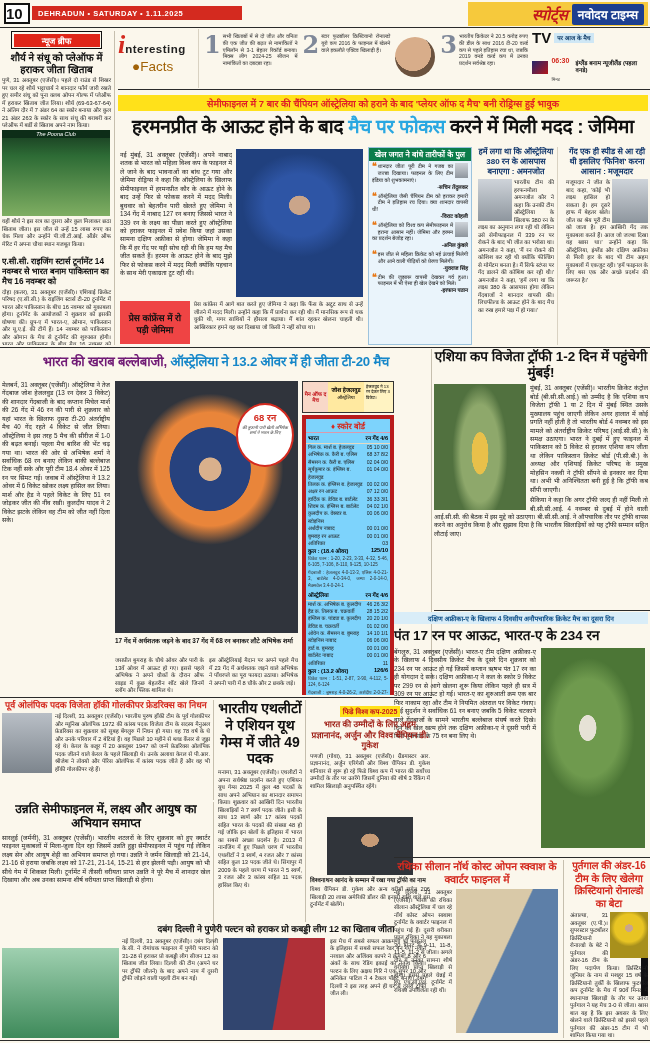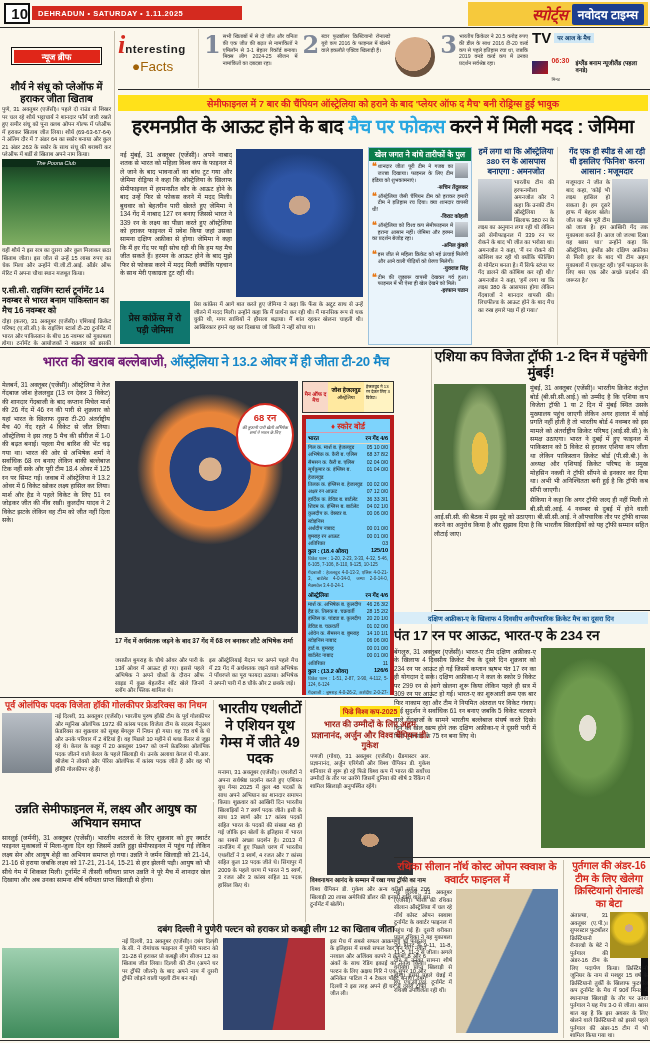--- a/index.html
+++ b/index.html
@@ -5,28 +5,28 @@
   html,body{margin:0;padding:0;background:#d8d4c6;}
   #page{position:relative;width:650px;height:1043px;margin:0 auto;background:#fbf7ec;
         font-family:"Liberation Sans",sans-serif;overflow:hidden;}
   .abs{position:absolute;box-sizing:border-box;overflow:hidden;}
   .bt{font-size:6.3px;line-height:1.34;color:#1d1d1d;text-align:justify;}
   .bt2{font-size:5.7px;line-height:1.32;color:#222;text-align:justify;}
   .hr{background:#2b2b2b;height:1px;}
   .center{text-align:center;}
   
   .pagenum{border:2px solid #111;background:#fff;font-weight:bold;font-size:15px;
-           display:flex;align-items:center;justify-content:flex-end;color:#111;}
+           display:flex;align-items:center;justify-content:flex-start;color:#111;}
   .datebar{background:#d42a1f;color:#fff;font-weight:bold;font-size:7.5px;
            display:flex;align-items:center;padding:0 6px;letter-spacing:.5px;}
   .mast{display:flex;align-items:center;justify-content:flex-end;gap:4px;background:#f6c93c;padding:0 4px;}
   .mast .sp{color:#c3161c;font-style:italic;font-weight:bold;font-size:15px;font-family:"Liberation Serif",serif;}
   .mast .np{background:#1c3e8f;color:#fff;font-weight:bold;font-size:12px;padding:2px 6px;border-radius:2px;}
   
-  .nb-tagwrap{border:1.5px solid #111;padding:1.5px;width:86px;margin:16px auto;}
+  .nb-tagwrap{border:1.5px solid #111;padding:1.5px;width:86px;margin:0 auto;}
   .nb-tag{background:#e02619;color:#fff;font-weight:bold;font-size:8.5px;text-align:center;padding:1px 0;}
   .nb-h1{font-size:10px;font-weight:bold;color:#111;text-align:center;line-height:1.15;}
   .nb-h2{font-size:8.2px;font-weight:bold;color:#111;text-align:left;line-height:1.2;}
   
   .fact-num{font-family:"DejaVu Serif",serif;font-size:24px;color:#7f8899;font-weight:bold;line-height:1;}
   .fact-txt{font-size:5.2px;line-height:1.3;color:#333;text-align:justify;}
   .brand-i{color:#d42a1f;font-style:italic;font-weight:bold;font-size:26px;font-family:"Liberation Serif",serif;line-height:.8;}
   .brand-w{color:#222;font-weight:bold;font-size:11.5px;letter-spacing:.5px;}
   .brand-f{color:#a16207;font-weight:normal;font-size:13.5px;}
   
@@ -34,21 +34,21 @@
   .tv-label{background:#cfe7f5;color:#0d3a66;font-weight:bold;font-size:6px;padding:1px 3px;}
   .tv-time{color:#d42a1f;font-weight:bold;font-size:7px;line-height:1;}
   .tv-unit{color:#444;font-size:4.5px;}
   .tv-match{font-weight:bold;font-size:6px;color:#111;line-height:1.25;}
   .tv-thumb{width:17px;height:13px;background:linear-gradient(135deg,#25266b,#b3161c);}
   
   .kicker{background:#ffe11a;color:#e01f26;font-weight:bold;font-size:9.5px;
           display:flex;align-items:center;justify-content:center;white-space:nowrap;}
   .lead-h{font-size:19px;font-weight:bold;color:#101010;white-space:nowrap;text-align:center;letter-spacing:-.3px;}
   .lead-h .mark{color:#29a7e1;}
-  .crybox{background:#0f766e;color:#111;font-weight:bold;font-size:9px;text-align:center;
+  .crybox{background:#ef4444;color:#111;font-weight:bold;font-size:9px;text-align:center;
           display:flex;align-items:center;justify-content:center;line-height:1.3;padding:2px;}
   
   .qpanel{background:#eaf4fb;border:1px solid #9dc3dd;}
   .qtitle{background:#0b7c4a;color:#fff;font-weight:bold;font-size:7.8px;text-align:center;padding:2px 1px;line-height:1.2;}
   .qitem{font-size:5.2px;line-height:1.3;color:#222;text-align:justify;padding:2px 3px 0 3px;}
   .qitem .qm{color:#e77817;font-size:9px;font-weight:bold;float:left;margin-right:1px;line-height:.8;}
   .qby{display:block;text-align:right;font-weight:bold;font-size:5.4px;color:#111;}
   .qhead{float:right;width:13px;height:15px;margin-left:2px;background:linear-gradient(#cfd4da,#8e969e);}
   .subhead-nav{font-size:8px;font-weight:bold;color:#13386d;text-align:center;line-height:1.25;}
   

